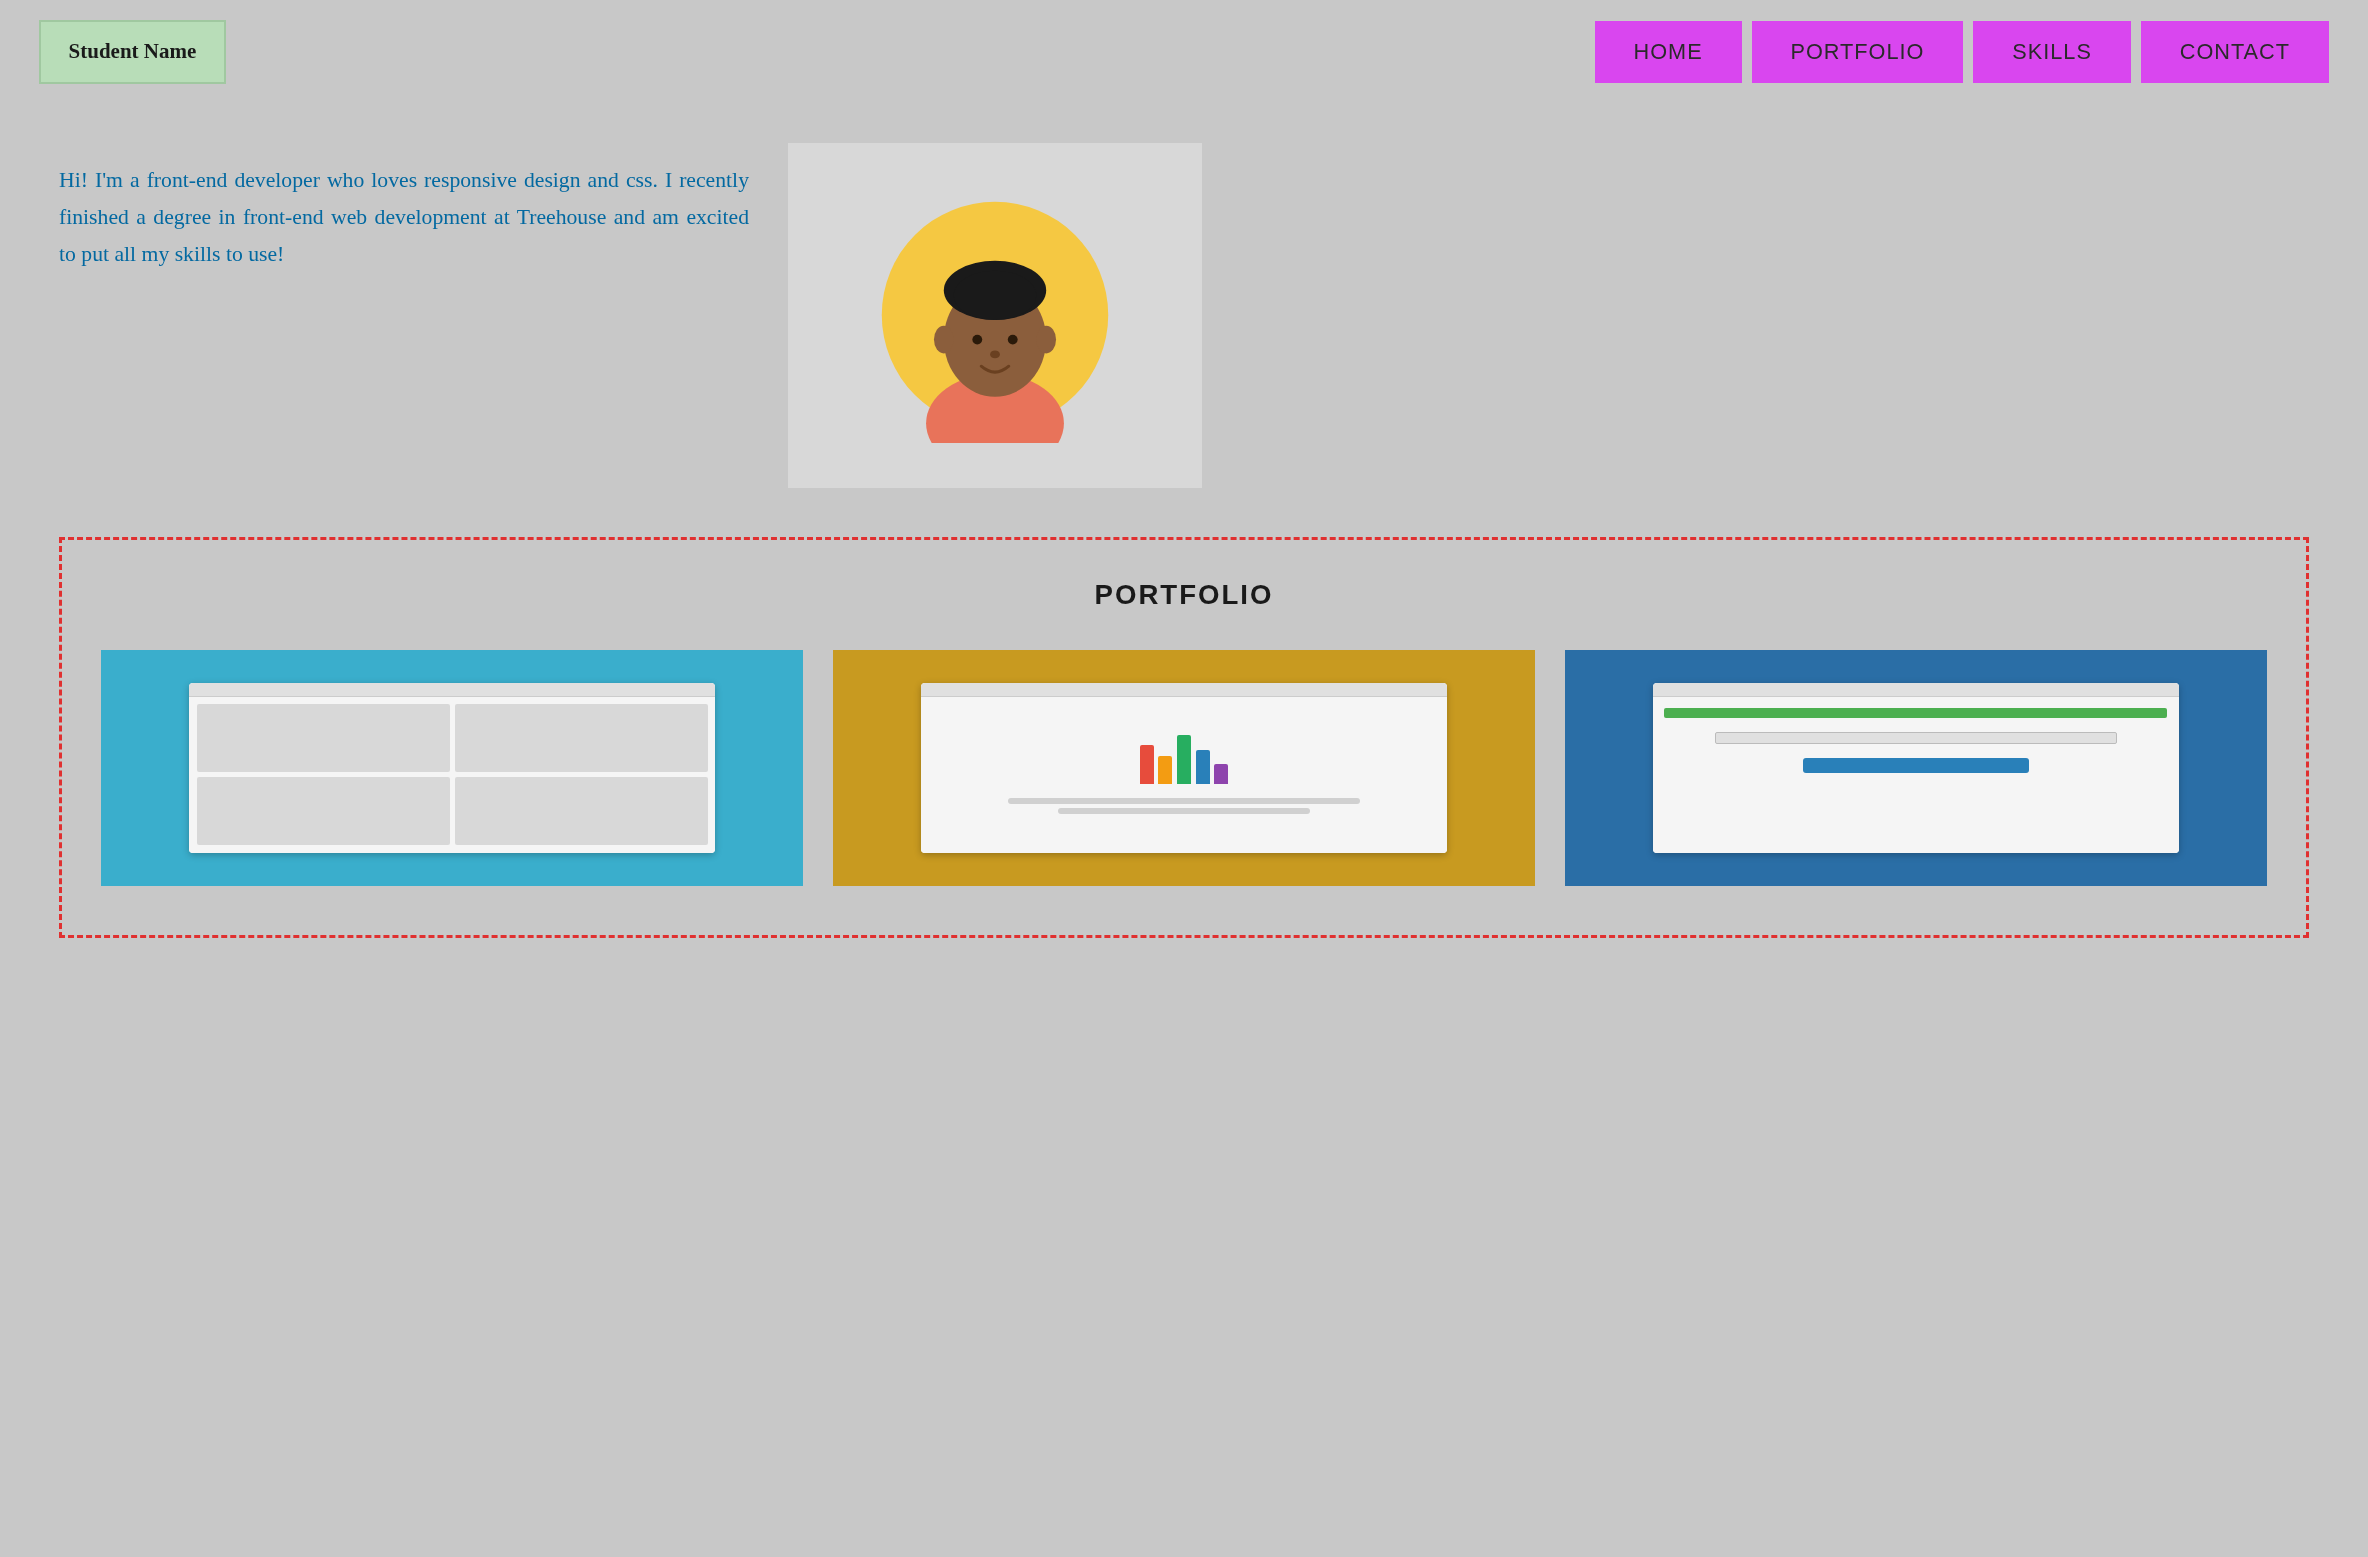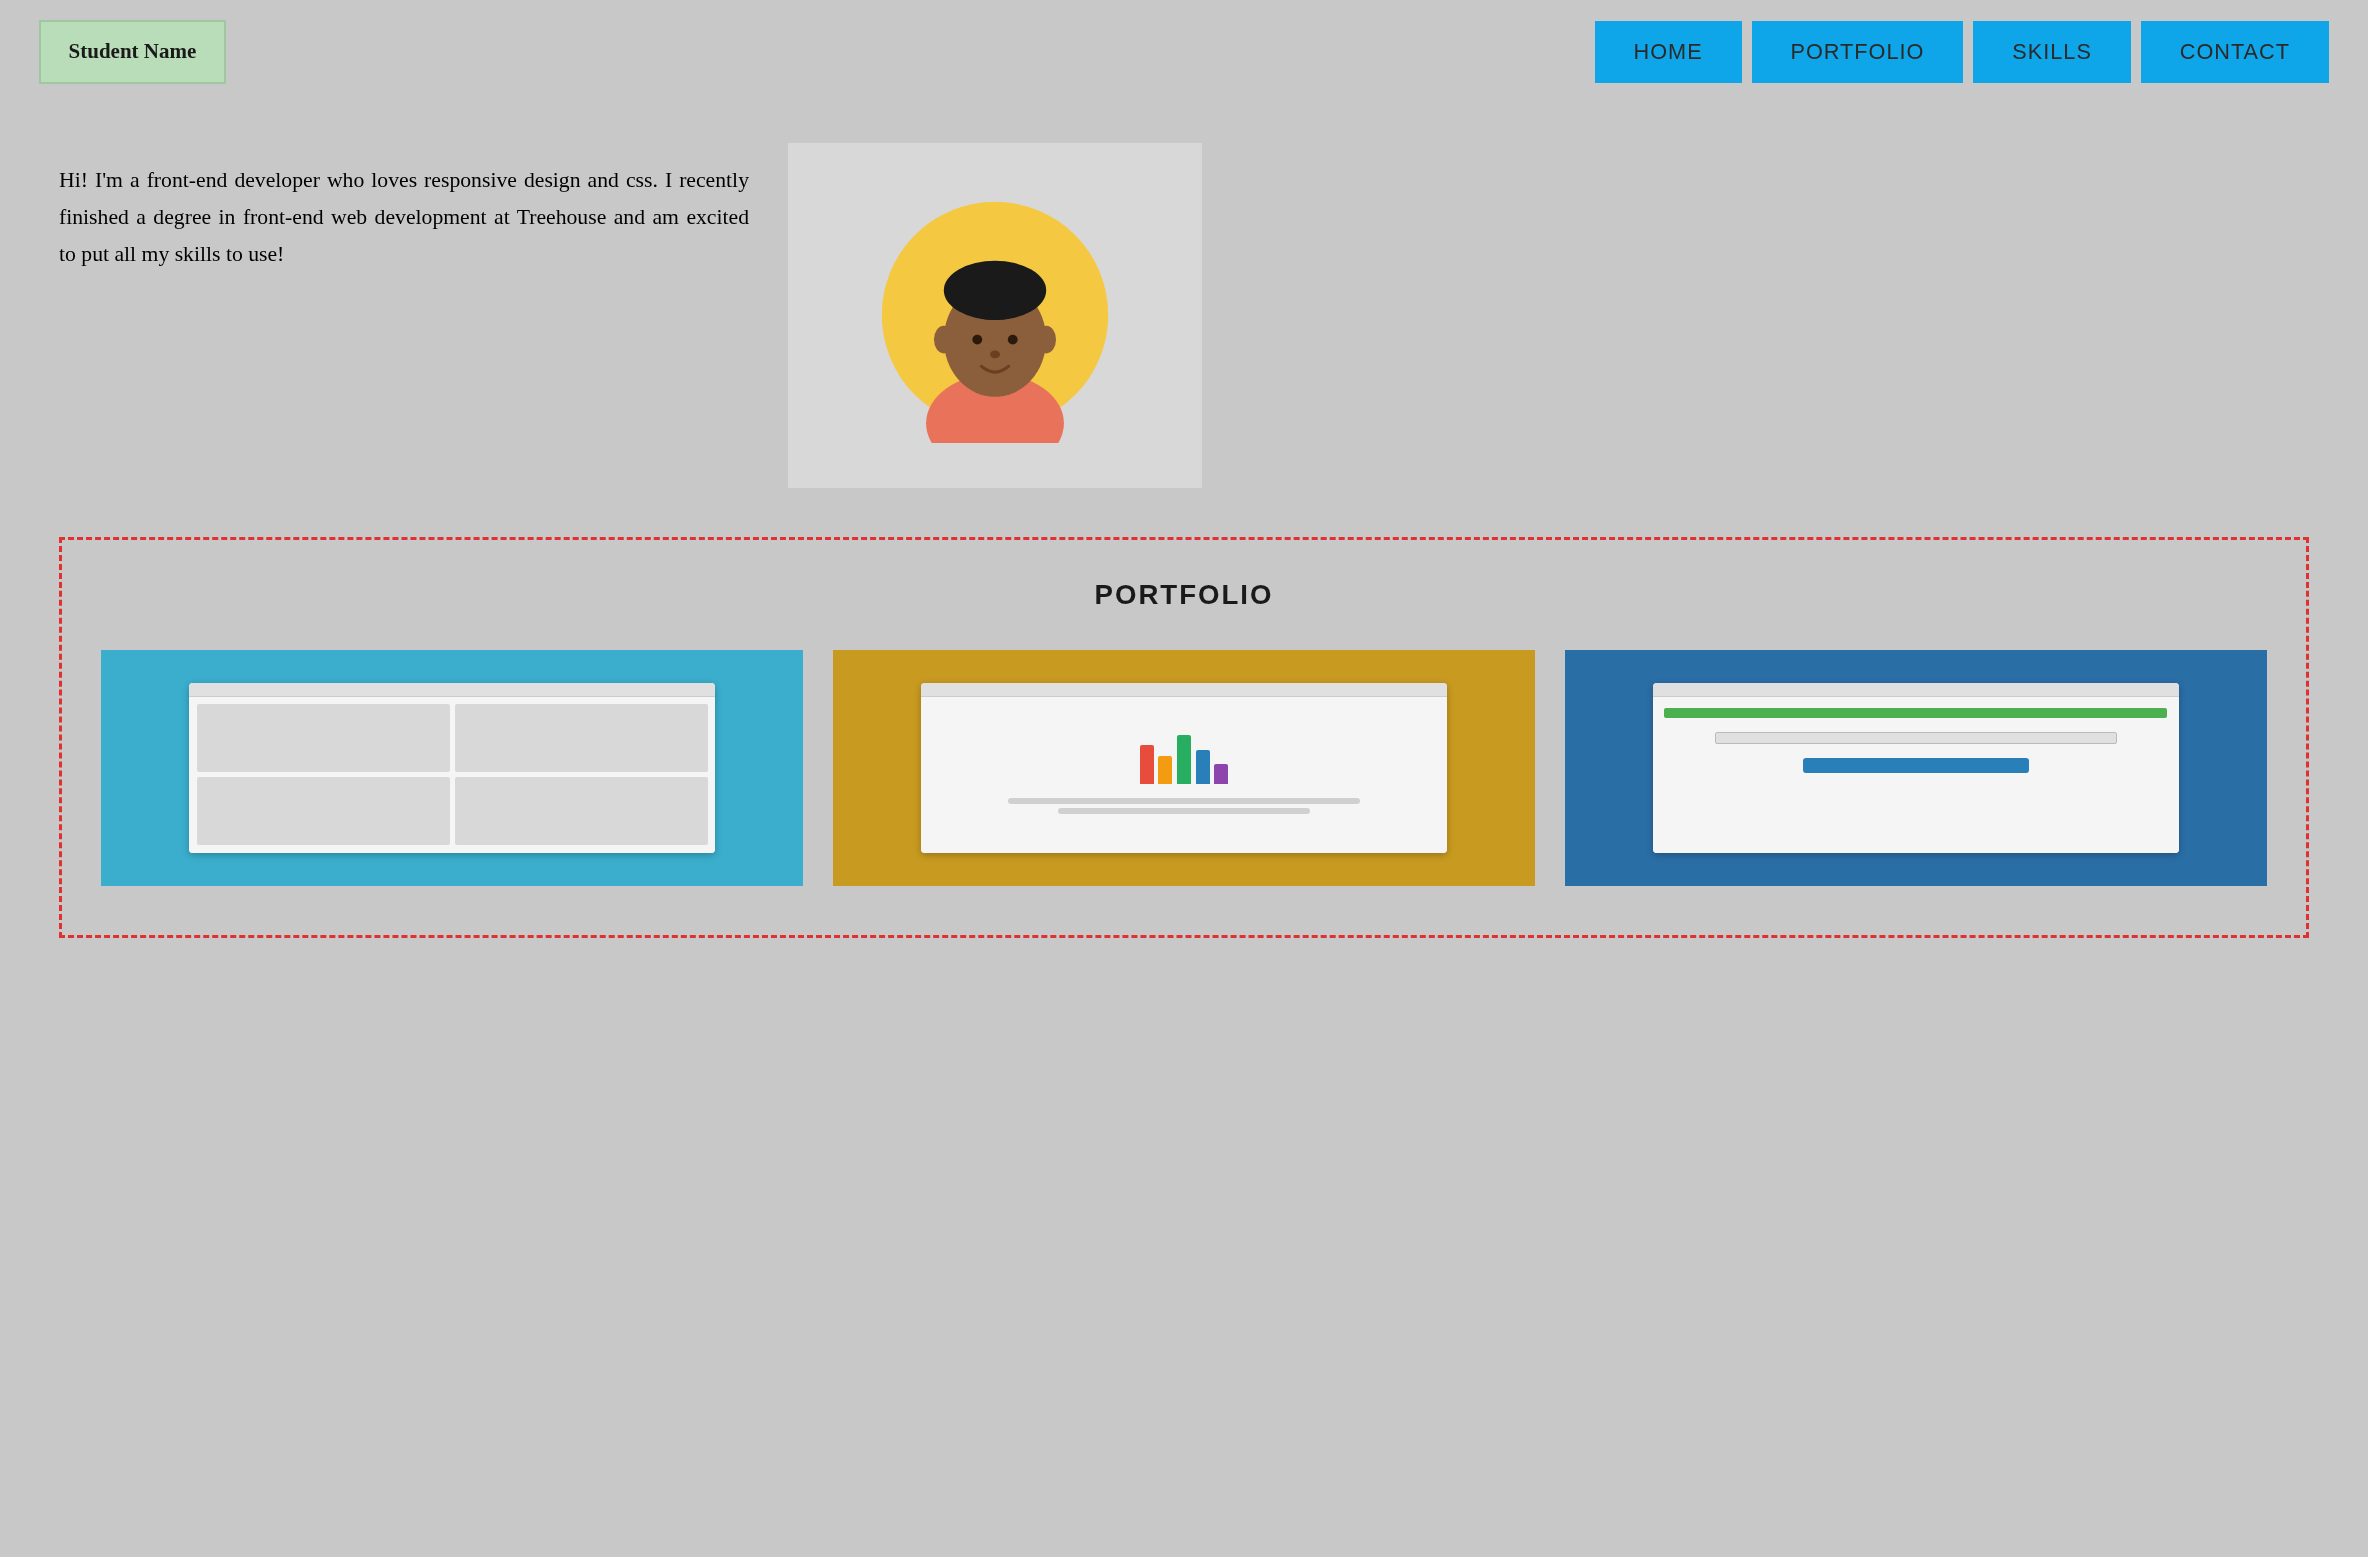--- a/index.html
+++ b/index.html
@@ -32,21 +32,21 @@
       font-family: Georgia, serif;
     }
 
     .nav {
       display: flex;
       gap: 9.9px;
       align-items: center;
     }
 
     .nav-item {
-      background-color: #0ea5e9;
+      background-color: #d946ef;
       padding: 17.7px 39px;
       font-size: 21.7px;
       font-weight: 500;
       color: #2a2a2a;
       cursor: pointer;
       font-family: Arial, sans-serif;
       letter-spacing: 1px;
       border: none;
       text-decoration: none;
       display: inline-block;
@@ -63,21 +63,21 @@
       display: flex;
       align-items: flex-start;
       gap: 39px;
       margin-bottom: 49px;
     }
 
     .bio-text {
       flex: 1;
       font-size: 21.7px;
       line-height: 1.7;
-      color: #000000;
+      color: #0369a1;
       font-family: Georgia, serif;
       text-align: justify;
       max-width: 690px;
       padding-top: 19.7px;
     }
 
     .avatar-box {
       flex: 0 0 414px;
       background-color: #d8d8d8;
       padding: 29.6px;

